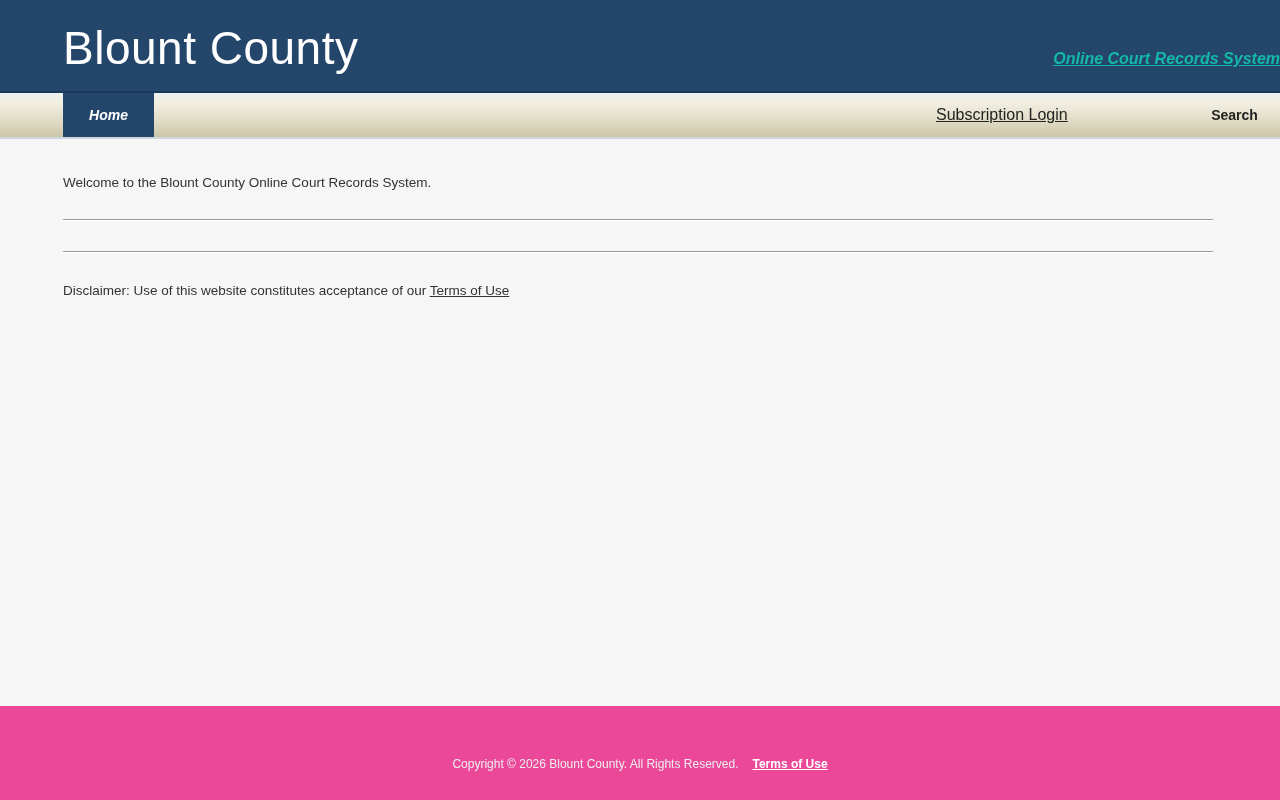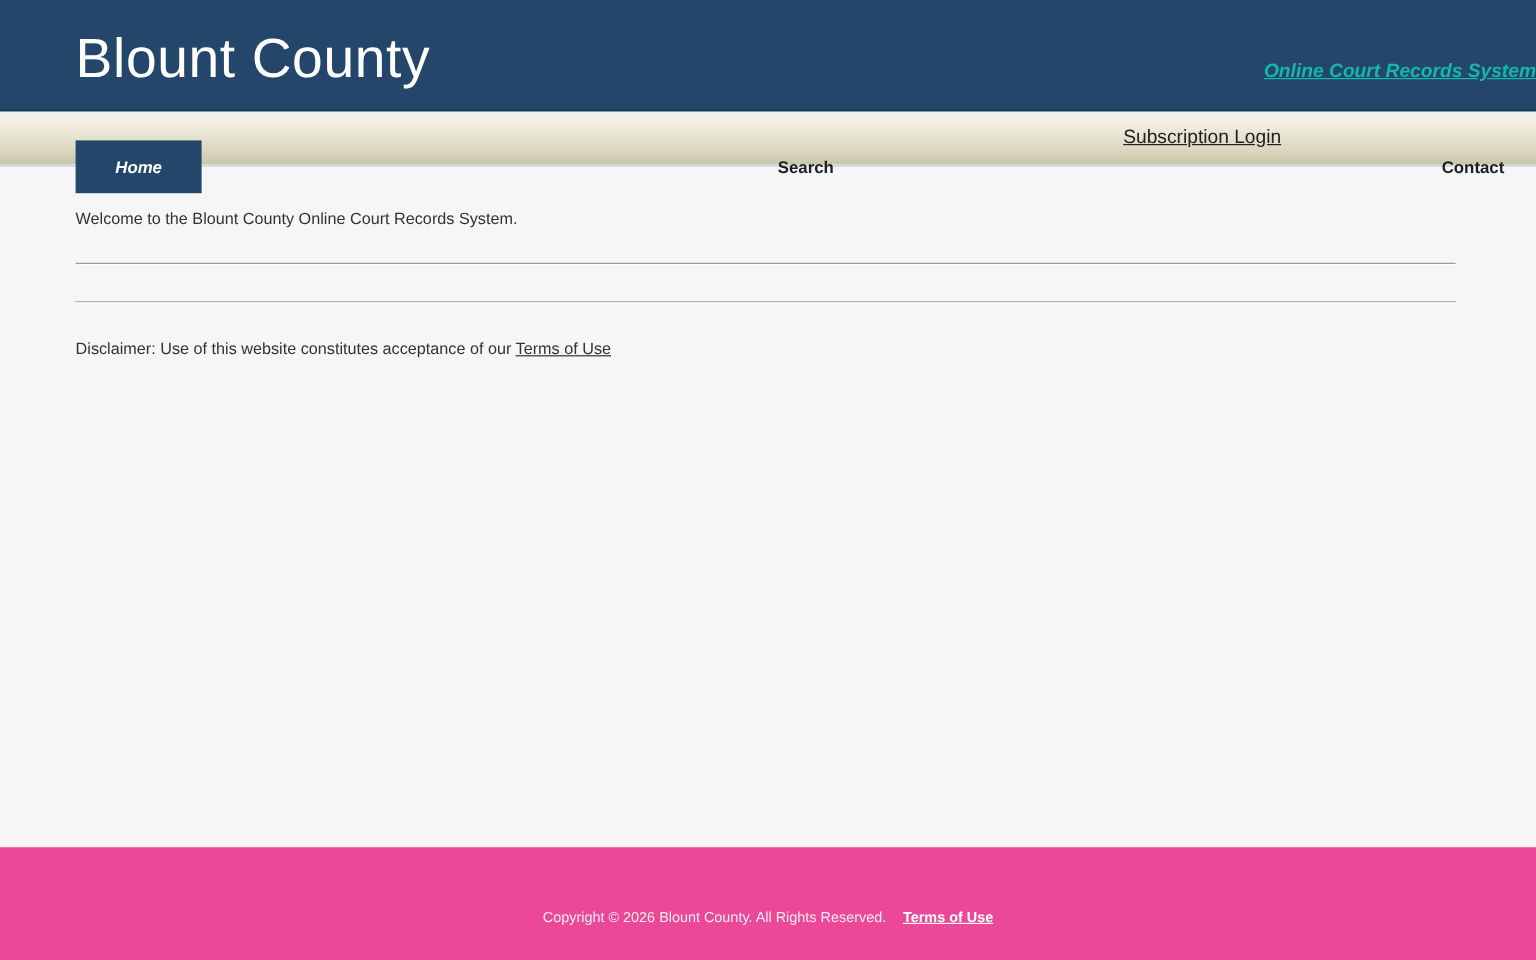--- a/index.html
+++ b/index.html
@@ -47,30 +47,29 @@
   }
   .nav-list {
     list-style: none;
     margin: 0;
     padding: 0 0 0 63px;
     display: flex;
     gap: 6px;
     height: 100%;
   }
   .nav-tab {
-    width: 105px;
+    width: 91px;
     height: 100%;
     display: flex;
     align-items: center;
     justify-content: center;
     font-size: 14px;
     font-weight: bold;
     color: #1f1f1f;
     cursor: pointer;
-    margin-top: 24px;
   }
   .nav-tab.active {
     background: #24466b;
     color: #ffffff;
     font-style: italic;
   }
   .sub-login {
     position: absolute;
     left: 936px;
     top: 0;
@@ -130,21 +129,20 @@
 
 <header class="site-header">
   <h1 class="site-title">Blount County</h1>
   <span class="site-subtitle">Online Court Records System</span>
 </header>
 
 <nav class="main-nav">
   <ul class="nav-list">
     <li class="nav-tab active">Home</li>
     <li class="nav-tab">Search</li>
-    <li class="nav-tab">Contact</li>
   </ul>
   <a class="sub-login">Subscription Login</a>
 </nav>
 
 <main class="main-content">
   <p>Welcome to the Blount County Online Court Records System.</p>
   <hr class="divider">
   <hr class="divider">
   <p><span>Disclaimer: Use of this website constitutes acceptance of our </span><a class="terms-link">Terms of Use</a></p>
 </main>

